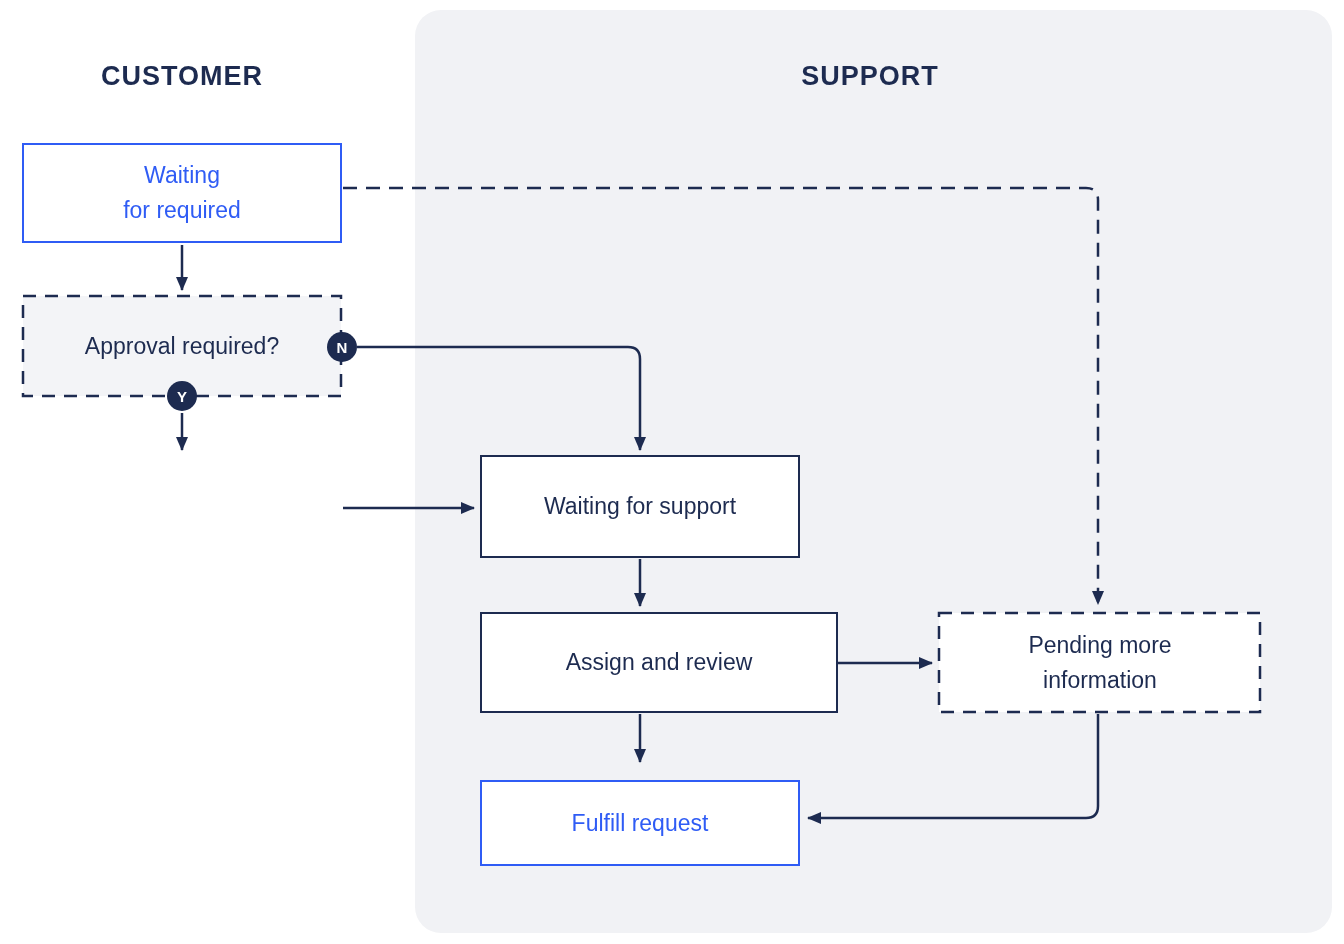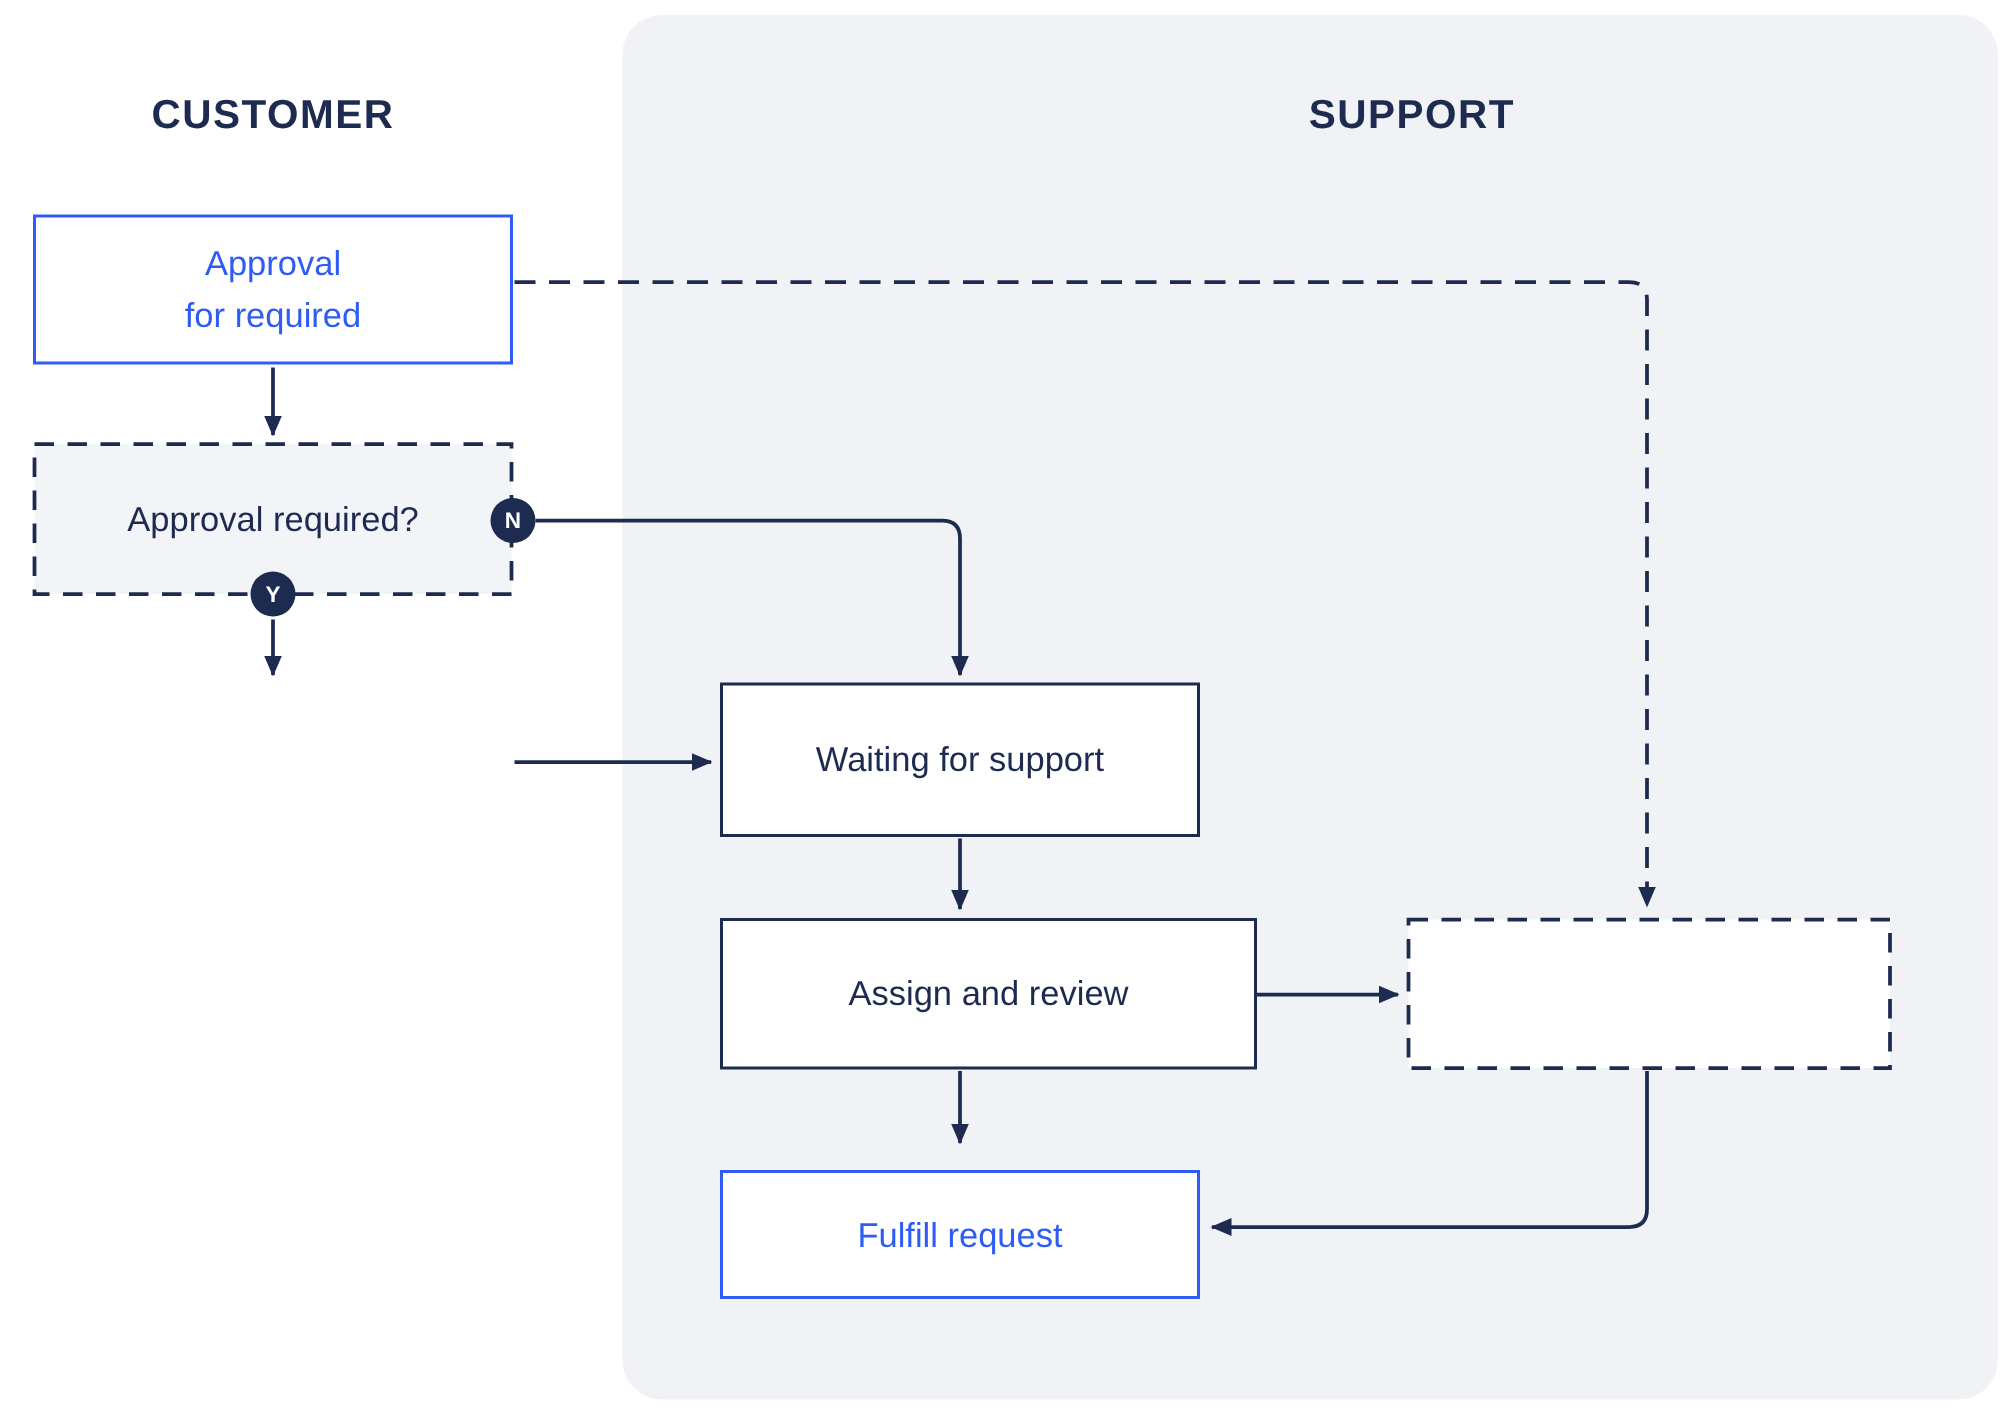--- a/index.html
+++ b/index.html
@@ -11,21 +11,21 @@
   }
   *{box-sizing:border-box;margin:0;padding:0;}
   html,body{width:1344px;height:944px;background:var(--white);overflow:hidden;
     font-family:"Liberation Sans", sans-serif;}
   .stage{position:relative;width:1344px;height:944px;background:var(--white);border-radius:12px;}
   .lane-panel{position:absolute;left:415px;top:10px;width:917px;height:923px;
     background:var(--panel);border-radius:26px;}
   .lane-header{position:absolute;top:61px;text-align:center;
     font-size:27px;font-weight:bold;letter-spacing:1px;color:var(--navy);}
   .lane-header.customer{left:22px;width:320px;}
-  .lane-header.support{left:730px;width:280px;text-align:right;}
+  .lane-header.support{left:730px;width:280px;}
   svg.overlay{position:absolute;left:0;top:0;width:1344px;height:944px;}
   svg.overlay path.edge{fill:none;stroke:var(--navy);stroke-width:2.5px;}
   svg.overlay path.edge.dashed{stroke-dasharray:14 9;}
   svg.overlay rect.dashed-box{stroke:var(--navy);stroke-width:2.5px;stroke-dasharray:13 9;}
   svg.overlay .arrowhead{fill:var(--navy);}
   .node{position:absolute;display:flex;flex-direction:column;align-items:center;
     justify-content:center;text-align:center;font-size:23px;font-weight:500;
     line-height:35px;color:var(--navy);}
   .node.solid-navy{background:var(--box_gray);border:2px solid var(--navy);}
   .node.solid-white{background:var(--white);border:2px solid var(--navy);}
@@ -60,37 +60,41 @@
     <path class="edge" d="M182 413 L182 450" marker-end="url(#arrow)"></path>
     <path class="edge" d="M343 508 L474 508" marker-end="url(#arrow)"></path>
     <path class="edge" d="M640 559 L640 606" marker-end="url(#arrow)"></path>
     <path class="edge" d="M802 663 L932 663" marker-end="url(#arrow)"></path>
     <path class="edge" d="M640 714 L640 762" marker-end="url(#arrow)"></path>
     <path class="edge" d="M1098 714 L1098 806 Q1098 818 1086 818 L808 818" marker-end="url(#arrow)"></path>
     <path class="edge dashed" d="M343 188 L1086 188 Q1098 188 1098 200 L1098 604" marker-end="url(#arrow)"></path>
   </svg>
 
   <div class="node blue" style="left:22px;top:143px;width:320px;height:100px;">
-    <span>Approval</span>
+    <span>Waiting</span>
     <span>for required</span>
   </div>
 
   <div class="node ghost" style="left:22px;top:296px;width:320px;height:100px;">
     <span>Approval required?</span>
   </div>
 
 
   <div class="node solid-white" style="left:480px;top:455px;width:320px;height:103px;">
     <span>Waiting for support</span>
   </div>
 
   <div class="node solid-white" style="left:480px;top:612px;width:358px;height:101px;">
     <span>Assign and review</span>
   </div>
 
+  <div class="node ghost" style="left:938px;top:612px;width:324px;height:101px;">
+    <span>Pending more</span>
+    <span>information</span>
+  </div>
 
   <div class="node blue" style="left:480px;top:768px;width:320px;height:86px;margin-top:12px;">
     <span>Fulfill request</span>
   </div>
 
   <div class="badge" style="left:327px;top:332px;">N</div>
   <div class="badge" style="left:167px;top:381px;">Y</div>
 
 </div>
 

